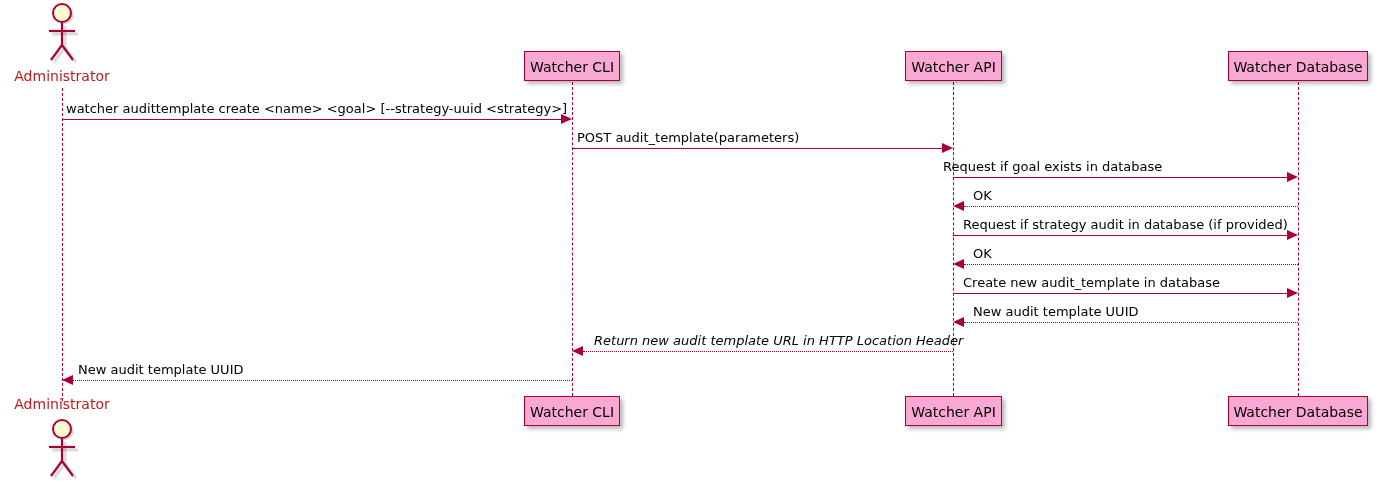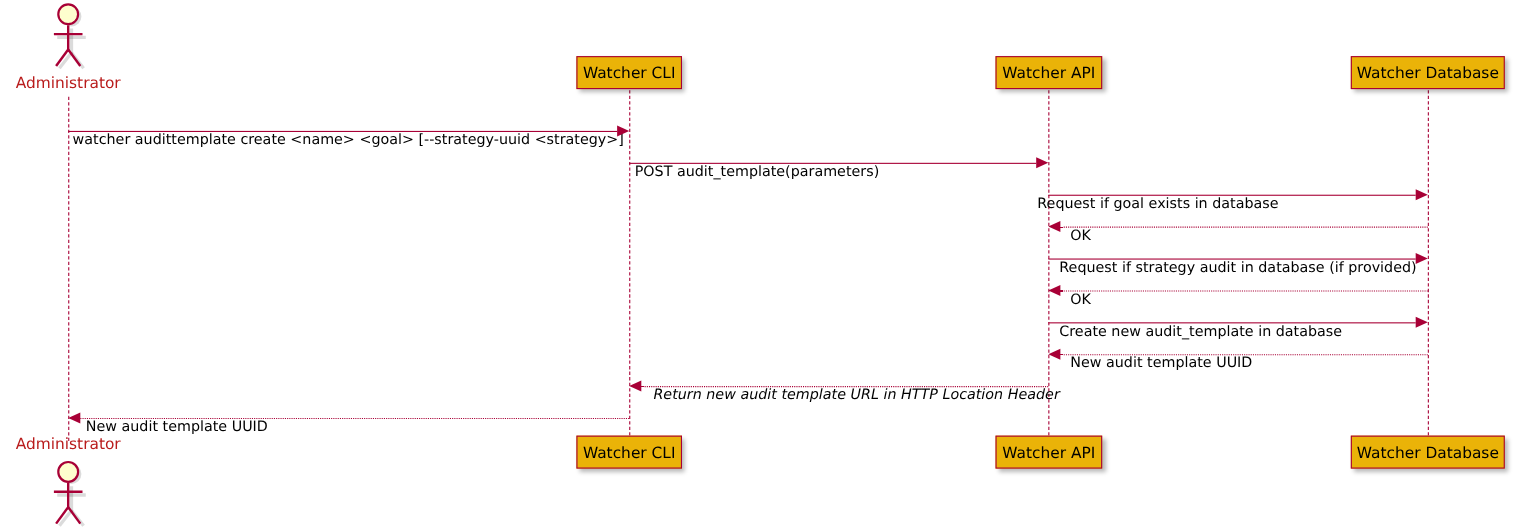--- a/index.html
+++ b/index.html
@@ -19,21 +19,21 @@
   }
   
   .lifeline {
     position: absolute;
     width: 0;
     border-left: 1px dashed #A80036;
   }
   
   .participant {
     position: absolute;
-    background: #eab308;
+    background: #f9a8d4;
     border: 1.5px solid #A80036;
     box-shadow: 3px 3px 4px rgba(0,0,0,0.28);
     height: 30px;
     line-height: 30px;
     text-align: center;
     font-size: 14px;
     color: #000000;
     white-space: nowrap;
     box-sizing: border-box;
   }
@@ -57,21 +57,20 @@
     border-top: 1.4px solid #A80036;
   }
   .msg-line.dashed {
     border-top: 1.4px dotted #A80036;
   }
   .msg-label {
     position: absolute;
     font-size: 13px;
     color: #000000;
     white-space: nowrap;
-    margin-top: 19px;
   }
   .arrow-head {
     position: absolute;
     width: 0;
     height: 0;
   }
   .arrow-head.right {
     border-top: 5px solid transparent;
     border-bottom: 5px solid transparent;
     border-left: 11px solid #A80036;

